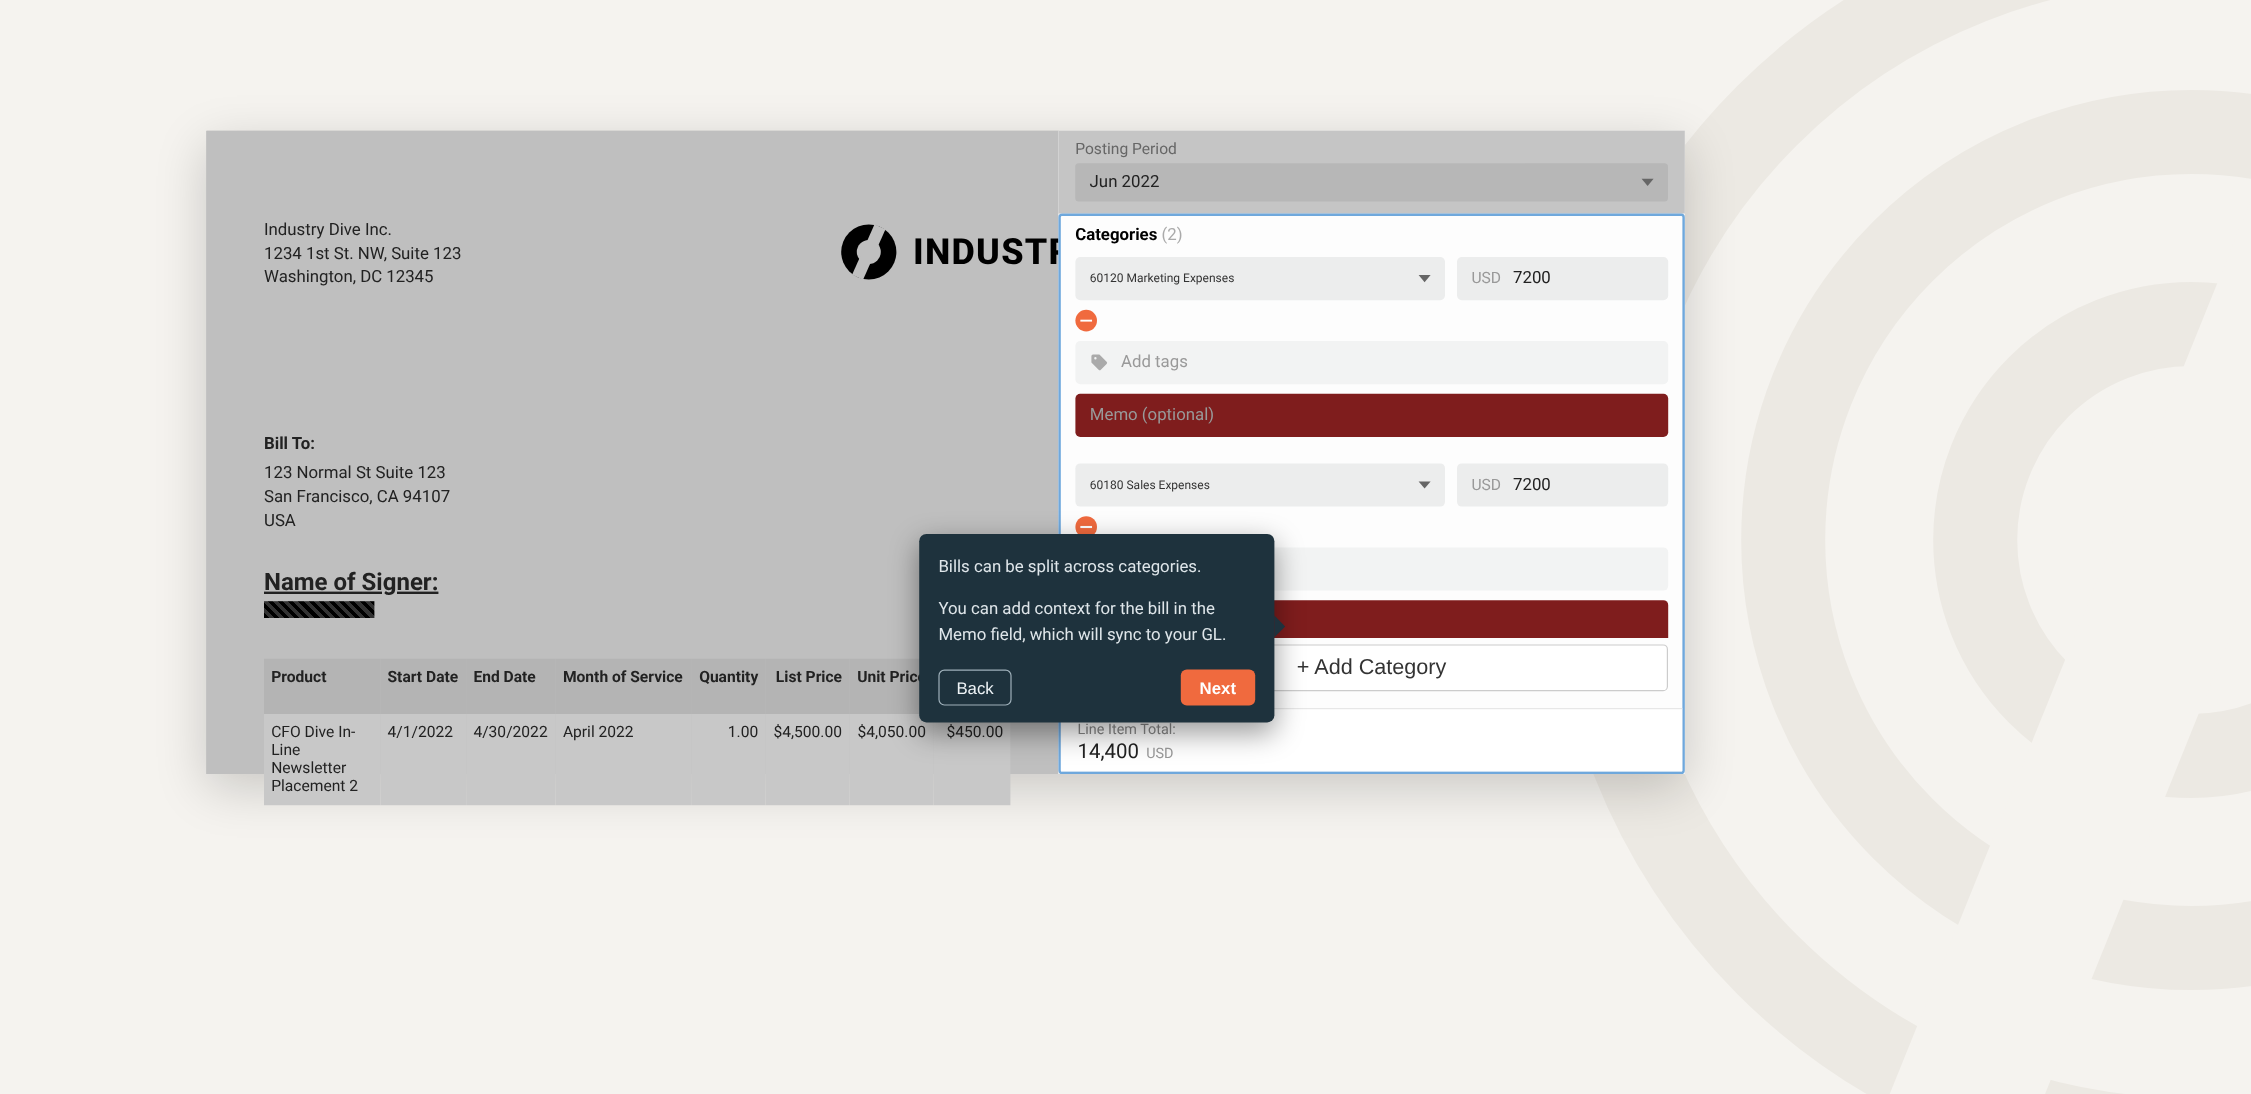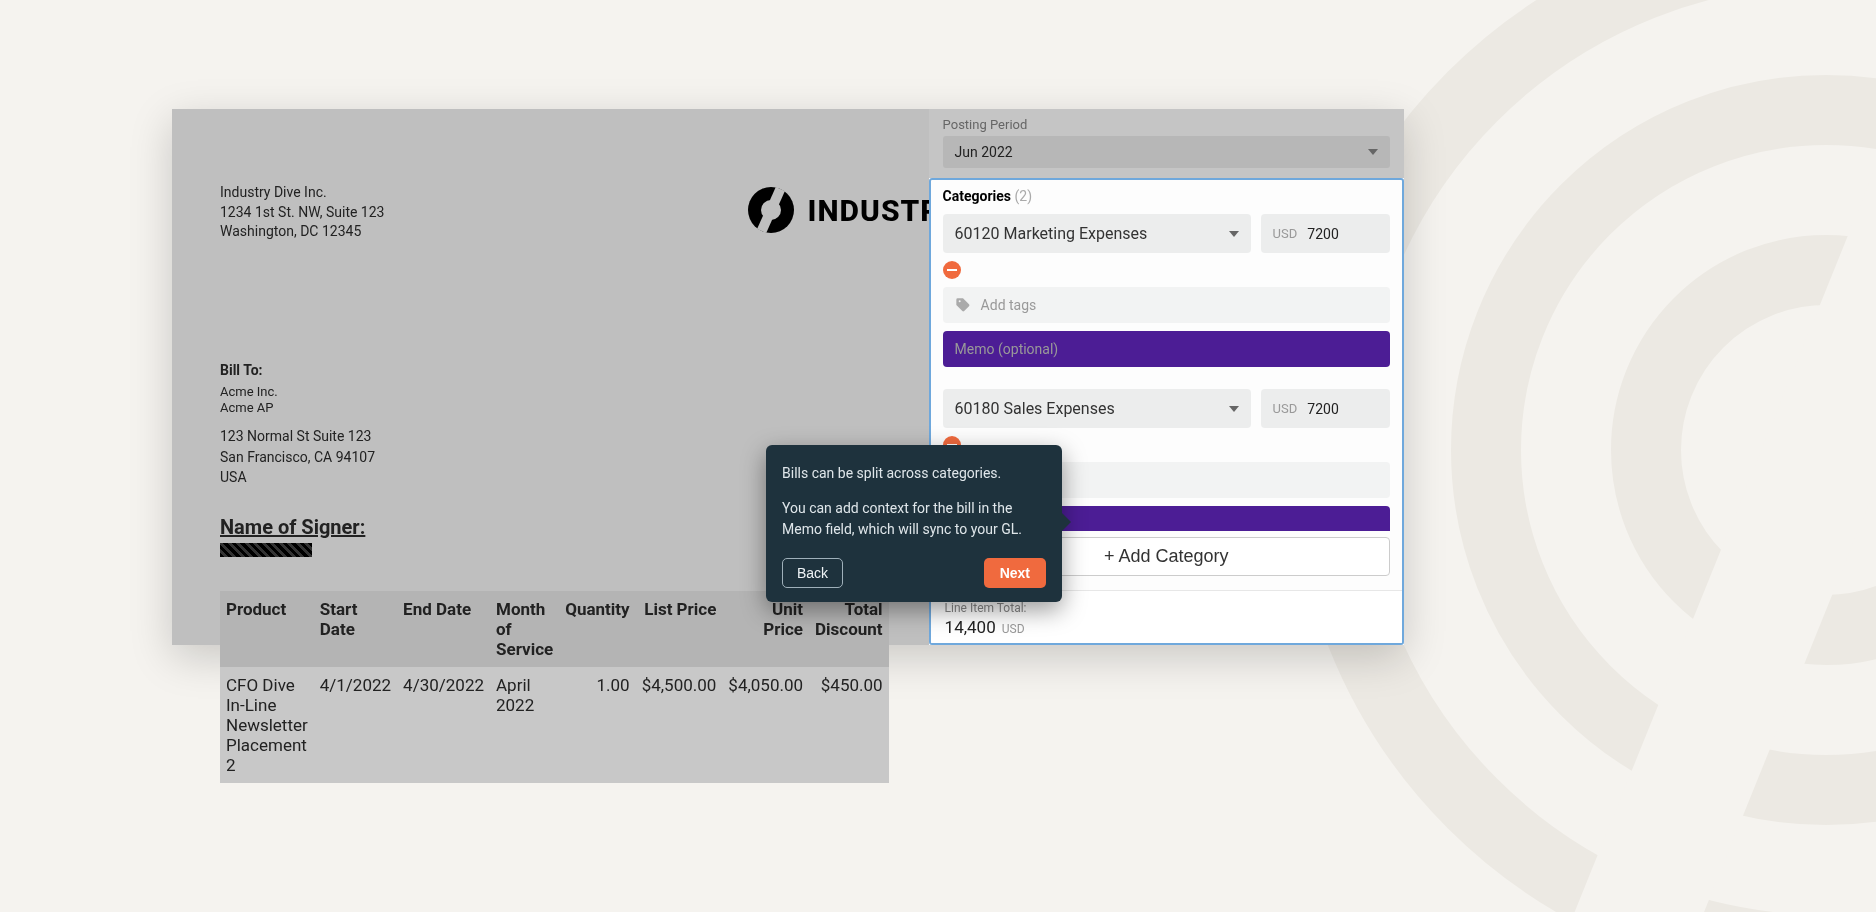--- a/index.html
+++ b/index.html
@@ -65,21 +65,21 @@
 .logo-text { font-size: 30px; font-weight: 800; letter-spacing: 1px; color: #000; }
 .bill-section { margin-top: 120px; }
 .bill-label { font-weight: 700; font-size: 14px; margin-bottom: 6px; }
 .bill-names { font-size: 13px; line-height: 1.25; margin-bottom: 10px; }
 .bill-addr { font-size: 14px; line-height: 1.45; }
 .signer-label { margin-top: 28px; font-weight: 700; font-size: 20px; text-decoration: underline; }
 .signer-redact {
   margin-top: 4px; width: 92px; height: 14px;
   background: repeating-linear-gradient(45deg,#000 0 3px,#333 3px 6px);
 }
-.doc-table { margin-top: 34px; width: 100%; border-collapse: collapse; font-size: 17px; }
+.doc-table { margin-top: 34px; width: 100%; border-collapse: collapse; font-size: 13px; }
 .doc-table thead td { background: #b4b4b4; font-weight: 700; padding: 8px 6px; vertical-align: top; }
 .doc-table thead td.right, .doc-table td.right { text-align: right; }
 .doc-table tbody td { background: #c8c8c8; padding: 8px 6px; vertical-align: top; }
 .prod-cell { max-width: 96px; }
 
 .tour-tip {
   position: absolute;
   left: 594px; top: 336px;
   width: 296px;
   background: #1e323d;
@@ -134,41 +134,41 @@
   display: flex; flex-direction: column;
 }
 .cat-header { padding: 8px 12px 10px 12px; font-size: 14px; }
 .cat-header .count { color: #aaa; }
 .cat-list { padding: 0 12px; flex:1; overflow:auto; }
 .cat-item { margin-bottom: 22px; }
 .cat-row1 { display: flex; gap: 10px; margin-bottom: 8px; }
 .cat-select {
   flex: 0 0 308px; background: #eceded; border-radius: 4px; padding: 10px 12px;
   display:flex; justify-content:space-between; align-items:center;
-  font-size: 16px; color: #333; cursor:pointer;
+  font-size: 10px; color: #333; cursor:pointer;
 }
 .amt-box {
   flex: 1; background:#eceded; border-radius:4px; padding:10px 12px;
   display:flex; align-items:center; gap:10px; font-size:14px;
 }
 .amt-cur { color:#999; font-size:13px; }
 .amt-val { color:#222; }
 .remove-btn {
   width:18px; height:18px; border-radius:50%; background:#f06a3e; color:#fff;
   display:flex; align-items:center; justify-content:center; font-size:13px; cursor:pointer;
   margin-bottom:8px; border:none;
 }
 .tags-row {
   background:#f2f3f3; border-radius:4px; padding:10px 12px;
   display:flex; align-items:center; gap:10px; font-size:14px; color:#999;
   margin-bottom:8px; cursor:text;
 }
 .tag-icon { width:16px; height:16px; color:#aaa; }
 .memo-row {
-  background:#4c1d95; border-radius:4px; padding:10px 12px;
+  background:#7f1d1d; border-radius:4px; padding:10px 12px;
   font-size:14px; color:#999; cursor:text;
 }
 .add-cat-btn {
   margin: 6px 12px 14px 12px;
   display:inline-block;
   border:1px solid #ccc; border-radius:4px; background:#fff;
   padding:8px 12px; font-size:18px; color:#333; cursor:pointer;
 }
 .totals-block { border-top:1px solid #e7e7e7; background:#fff; padding: 10px 14px 6px 14px; }
 .totals-label { font-size:12px; color:#888; margin-bottom:2px; }
@@ -200,24 +200,20 @@
         <div>Washington, DC 12345</div>
       </div>
 
       <div class="logo-row">
         <div class="logo-mark"></div>
         <div class="logo-text">INDUSTRY D</div>
       </div>
 
       <div class="bill-section">
         <div class="bill-label">Bill To:</div>
-        <div class="bill-names">
-          <div>Acme Inc.</div>
-          <div>Acme AP</div>
-        </div>
         <div class="bill-addr">
           <div>123 Normal St Suite 123</div>
           <div>San Francisco, CA 94107</div>
           <div>USA</div>
         </div>
         <div class="signer-label">Name of Signer:</div>
         <div class="signer-redact"></div>
       </div>
 
       <table class="doc-table">

